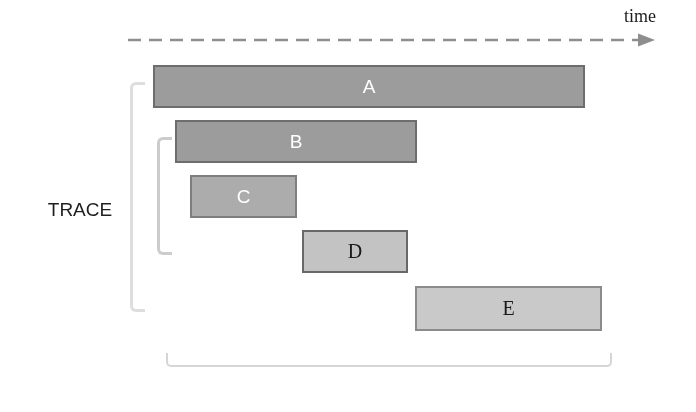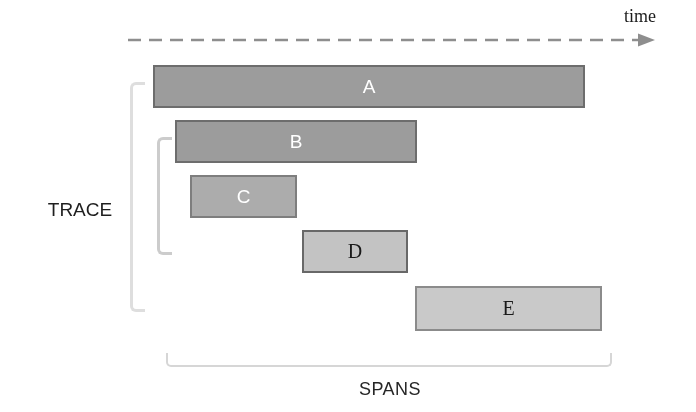--- a/index.html
+++ b/index.html
@@ -91,15 +91,14 @@
   </div>
   <div class="bar bar-e">
     <span>E</span>
   </div>
 
   <div class="trace-bracket"></div>
   <div class="child-bracket"></div>
   <div class="spans-bracket"></div>
 
   <div class="trace-label">TRACE</div>
-  <div class="spans-label">SPANS</div>
 
 </div>
 
 </body></html>

